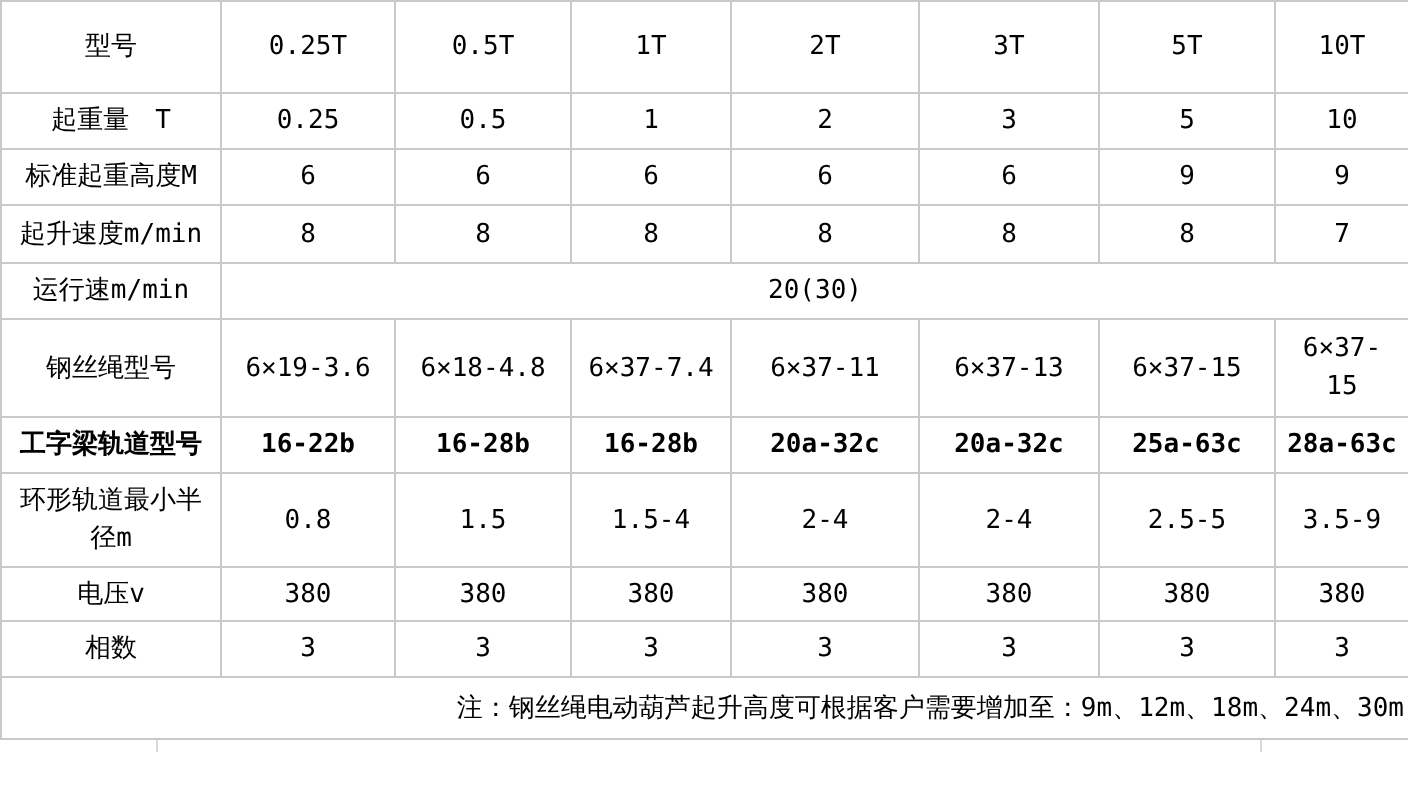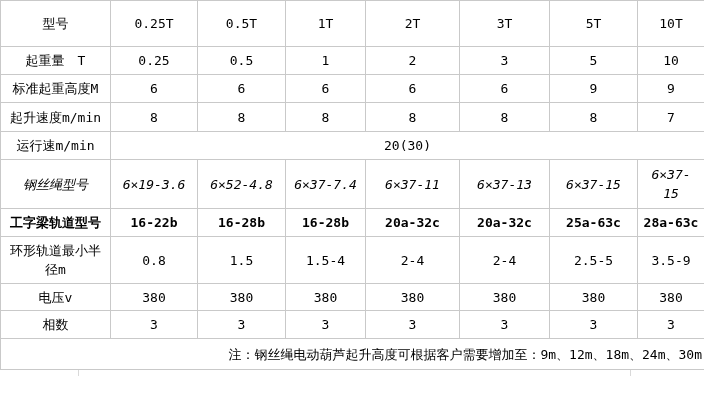--- a/index.html
+++ b/index.html
@@ -106,24 +106,24 @@
         <td>8</td>
         <td>8</td>
         <td>8</td>
         <td>8</td>
         <td>7</td>
       </tr>
       <tr style="height: 28px;">
         <td class="label-cell">运行速m/min</td>
         <td colspan="7">20(30)</td>
       </tr>
-      <tr style="height: 49px; font-style: italic;">
+      <tr style="height: 49px;">
         <td class="label-cell">钢丝绳型号</td>
         <td>6×19-3.6</td>
-        <td>6×52-4.8</td>
+        <td>6×18-4.8</td>
         <td>6×37-7.4</td>
         <td>6×37-11</td>
         <td>6×37-13</td>
         <td>6×37-15</td>
         <td>6×37-
 15</td>
       </tr>
       <tr style="height: 28px; font-weight: bold;">
         <td class="label-cell">工字梁轨道型号</td>
         <td>16-22b</td>

